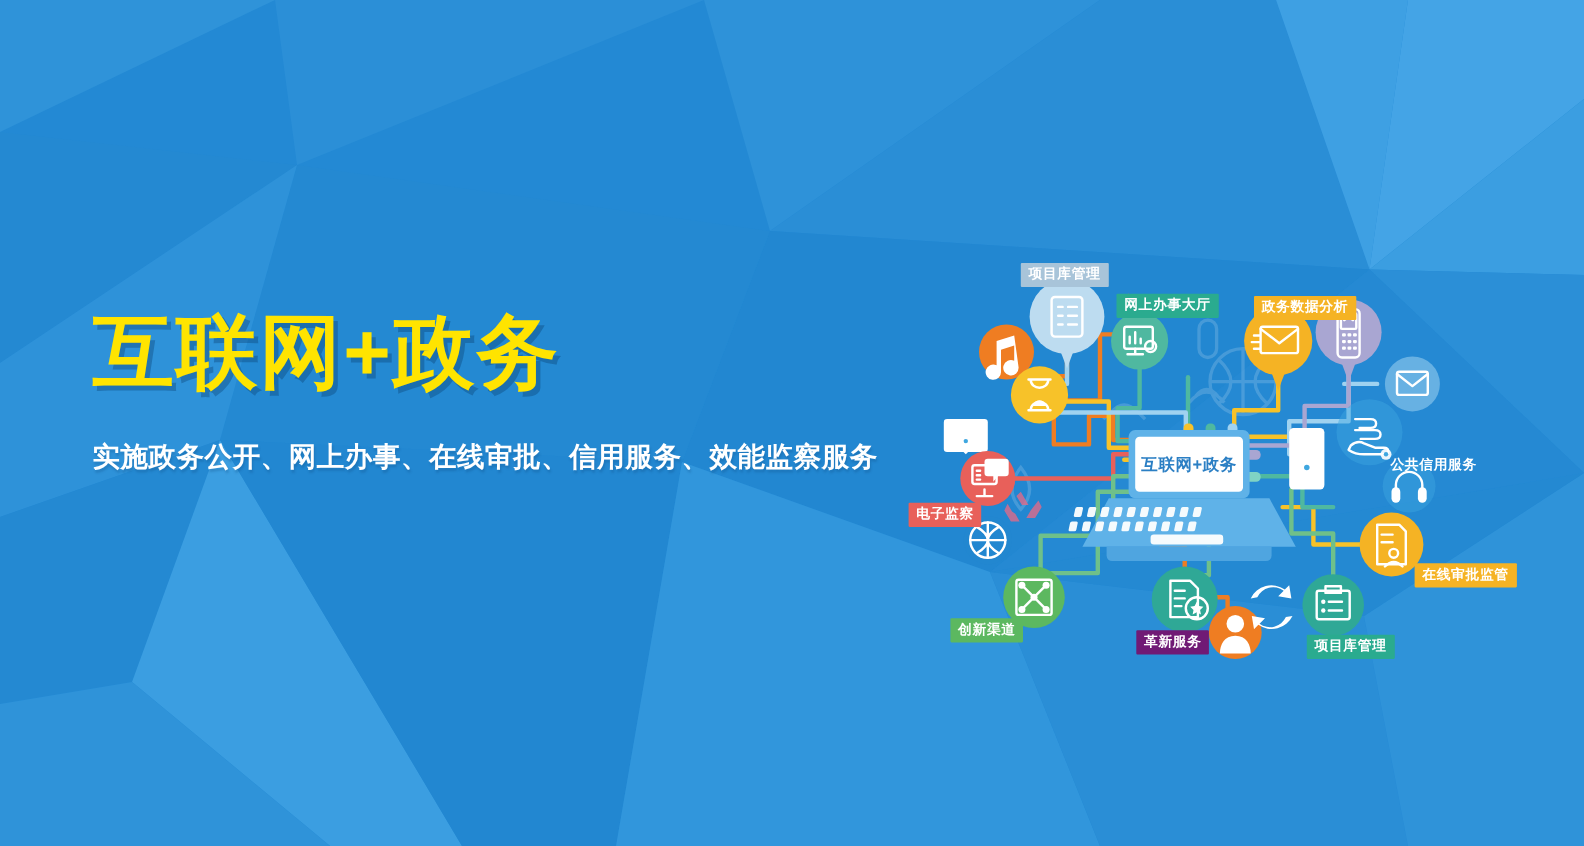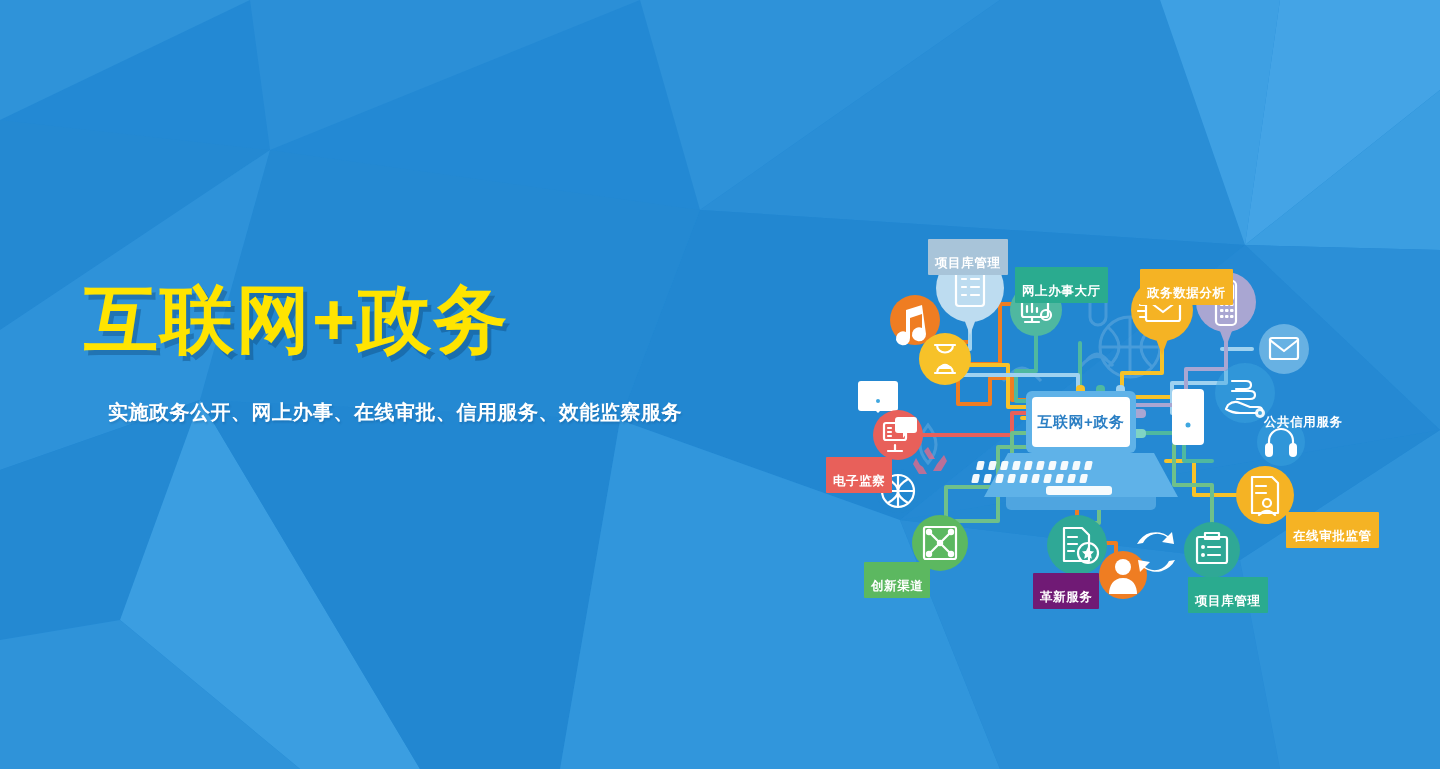--- a/index.html
+++ b/index.html
@@ -23,45 +23,44 @@
     font-size:74px;
     font-weight:bold;
     color:#ffe400;
     letter-spacing:2px;
     line-height:1.08;
     text-shadow:4px 5px 0 rgba(10,60,110,.35);
     white-space:nowrap;
   }
   #hero-subs { margin-top:34px; }
   .hero-sub {
-    font-size:20px;
+    font-size:25px;
     font-weight:bold;
     color:#ffffff;
     letter-spacing:.5px;
     line-height:1.82;
     white-space:nowrap;
     text-shadow:1px 2px 2px rgba(10,60,110,.22);
-    margin-left:24px;
   }
 
   
   #illustration {
     position:absolute;
     left:840px; top:225px;
     width:580px; height:400px;
   }
   #illu-svg { position:absolute; inset:0; }
 
   
   .badge {
     position:absolute;
     font-size:12.5px;
     font-weight:bold;
     color:#ffffff;
-    padding:18px 7px 4px 7px;
+    padding:4px 7px 4px 7px;
     letter-spacing:.6px;
     white-space:nowrap;
     line-height:1.1;
     border-radius:1px;
   }
   .badge.plain { background:transparent; padding:3px 2px;margin-top:30px; }
 </style>
 </head>
 <body>
 

